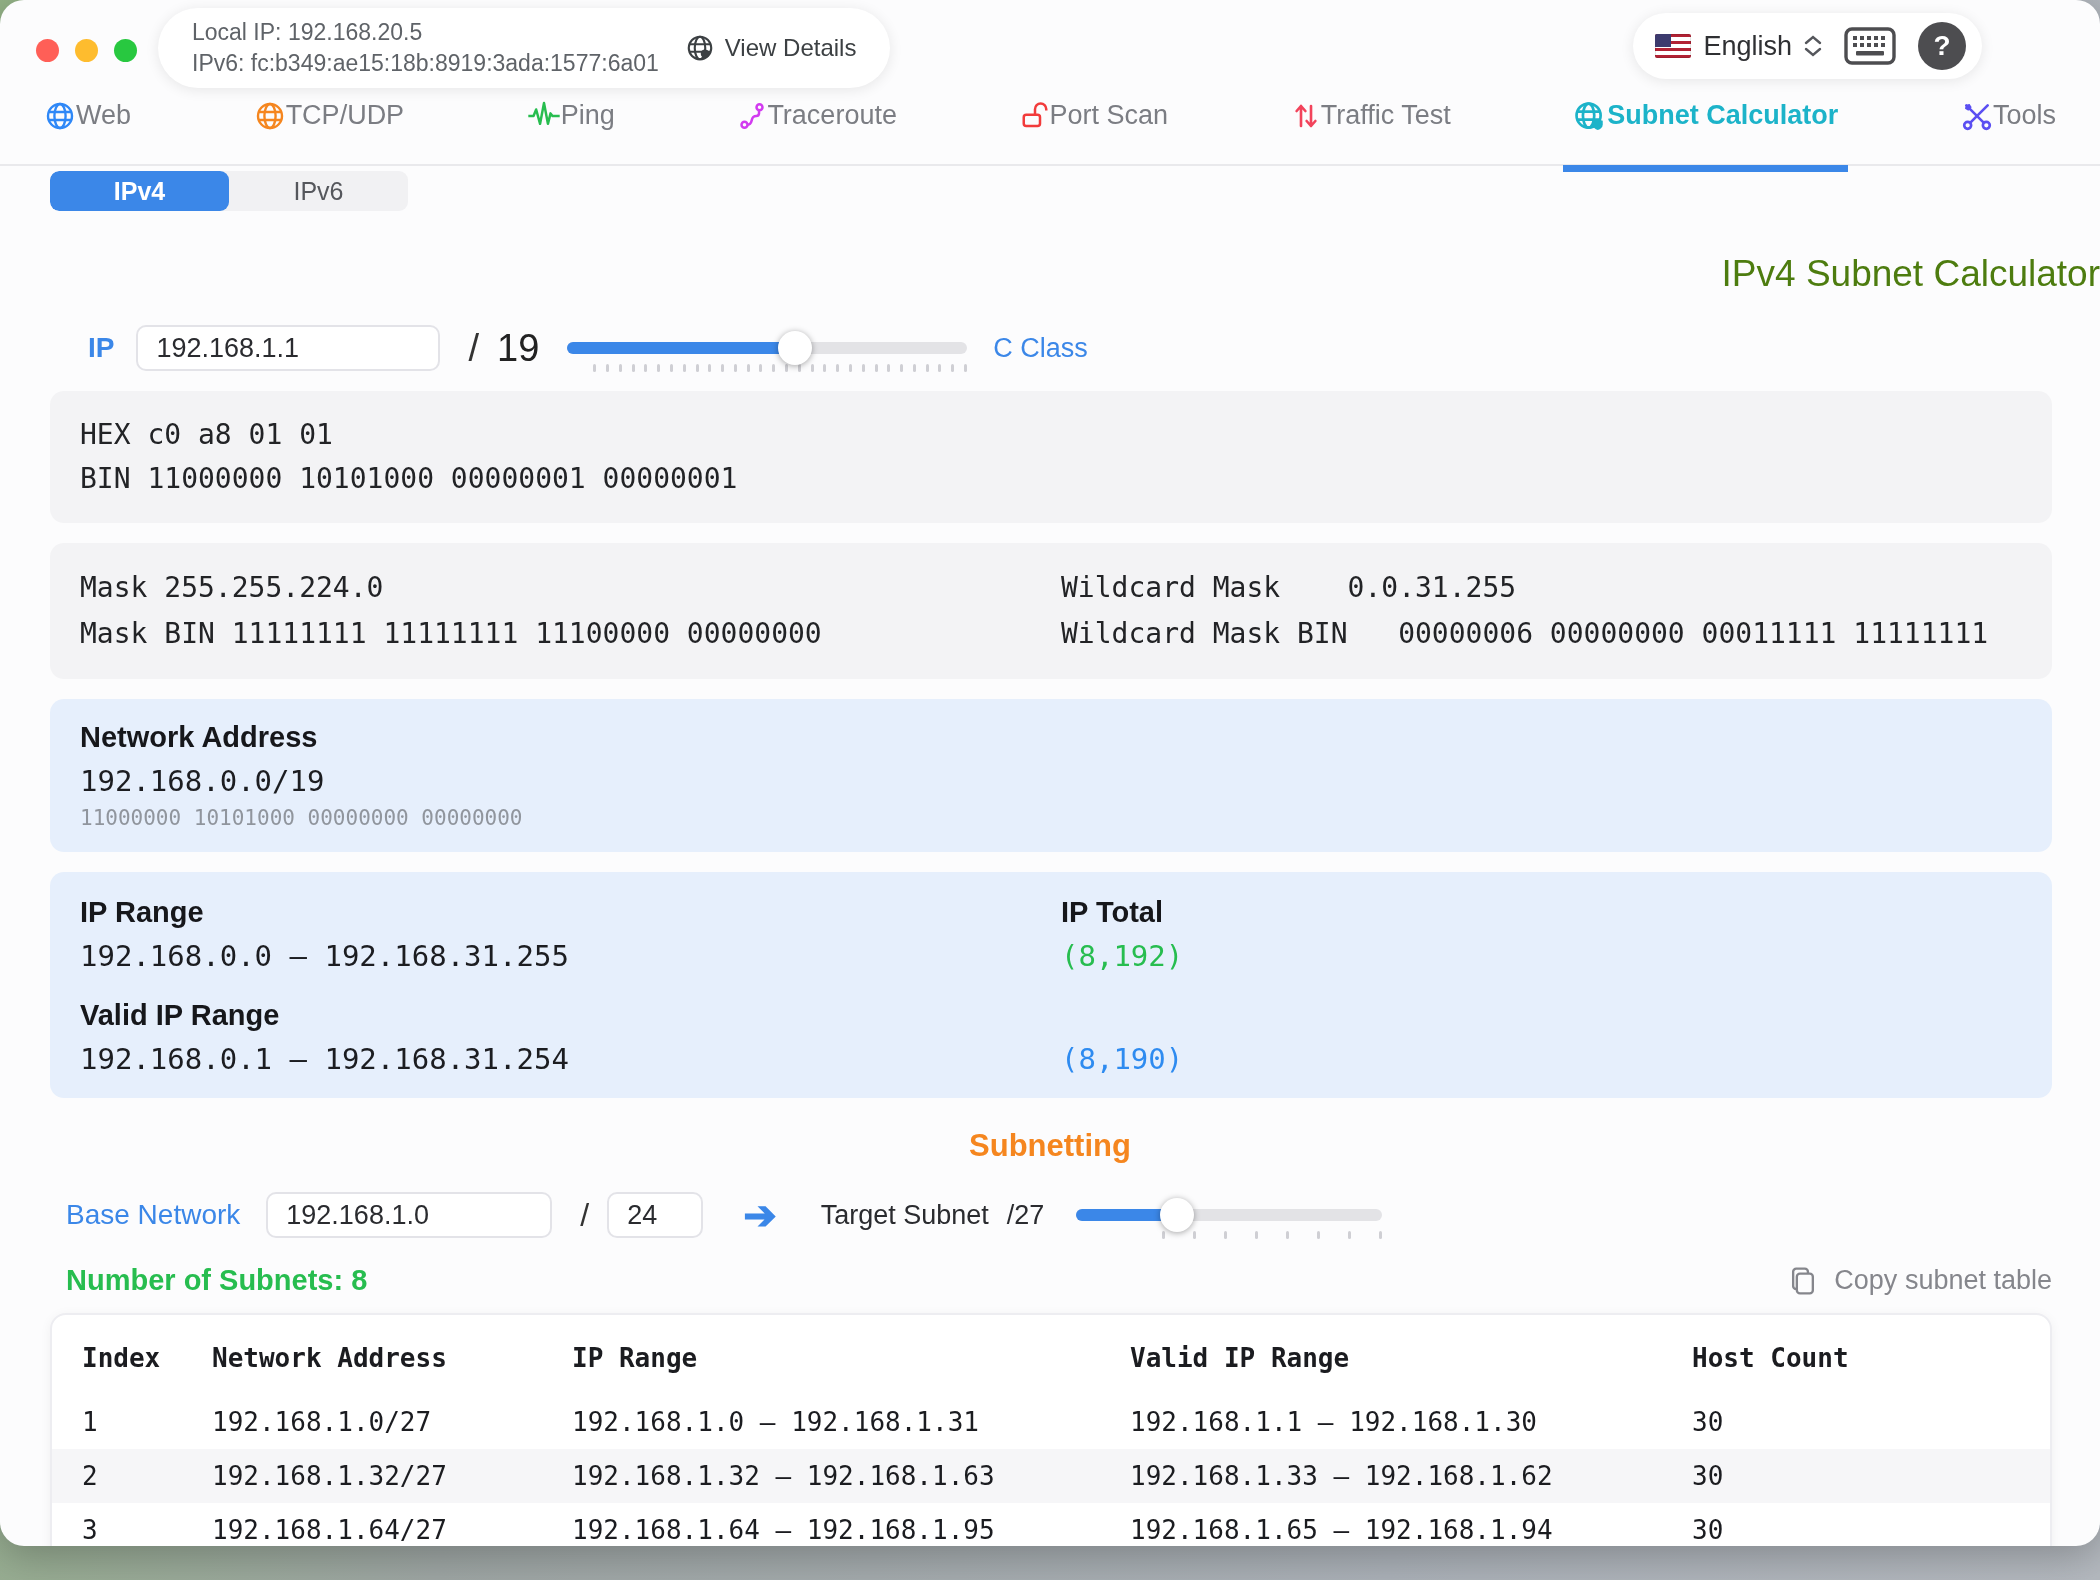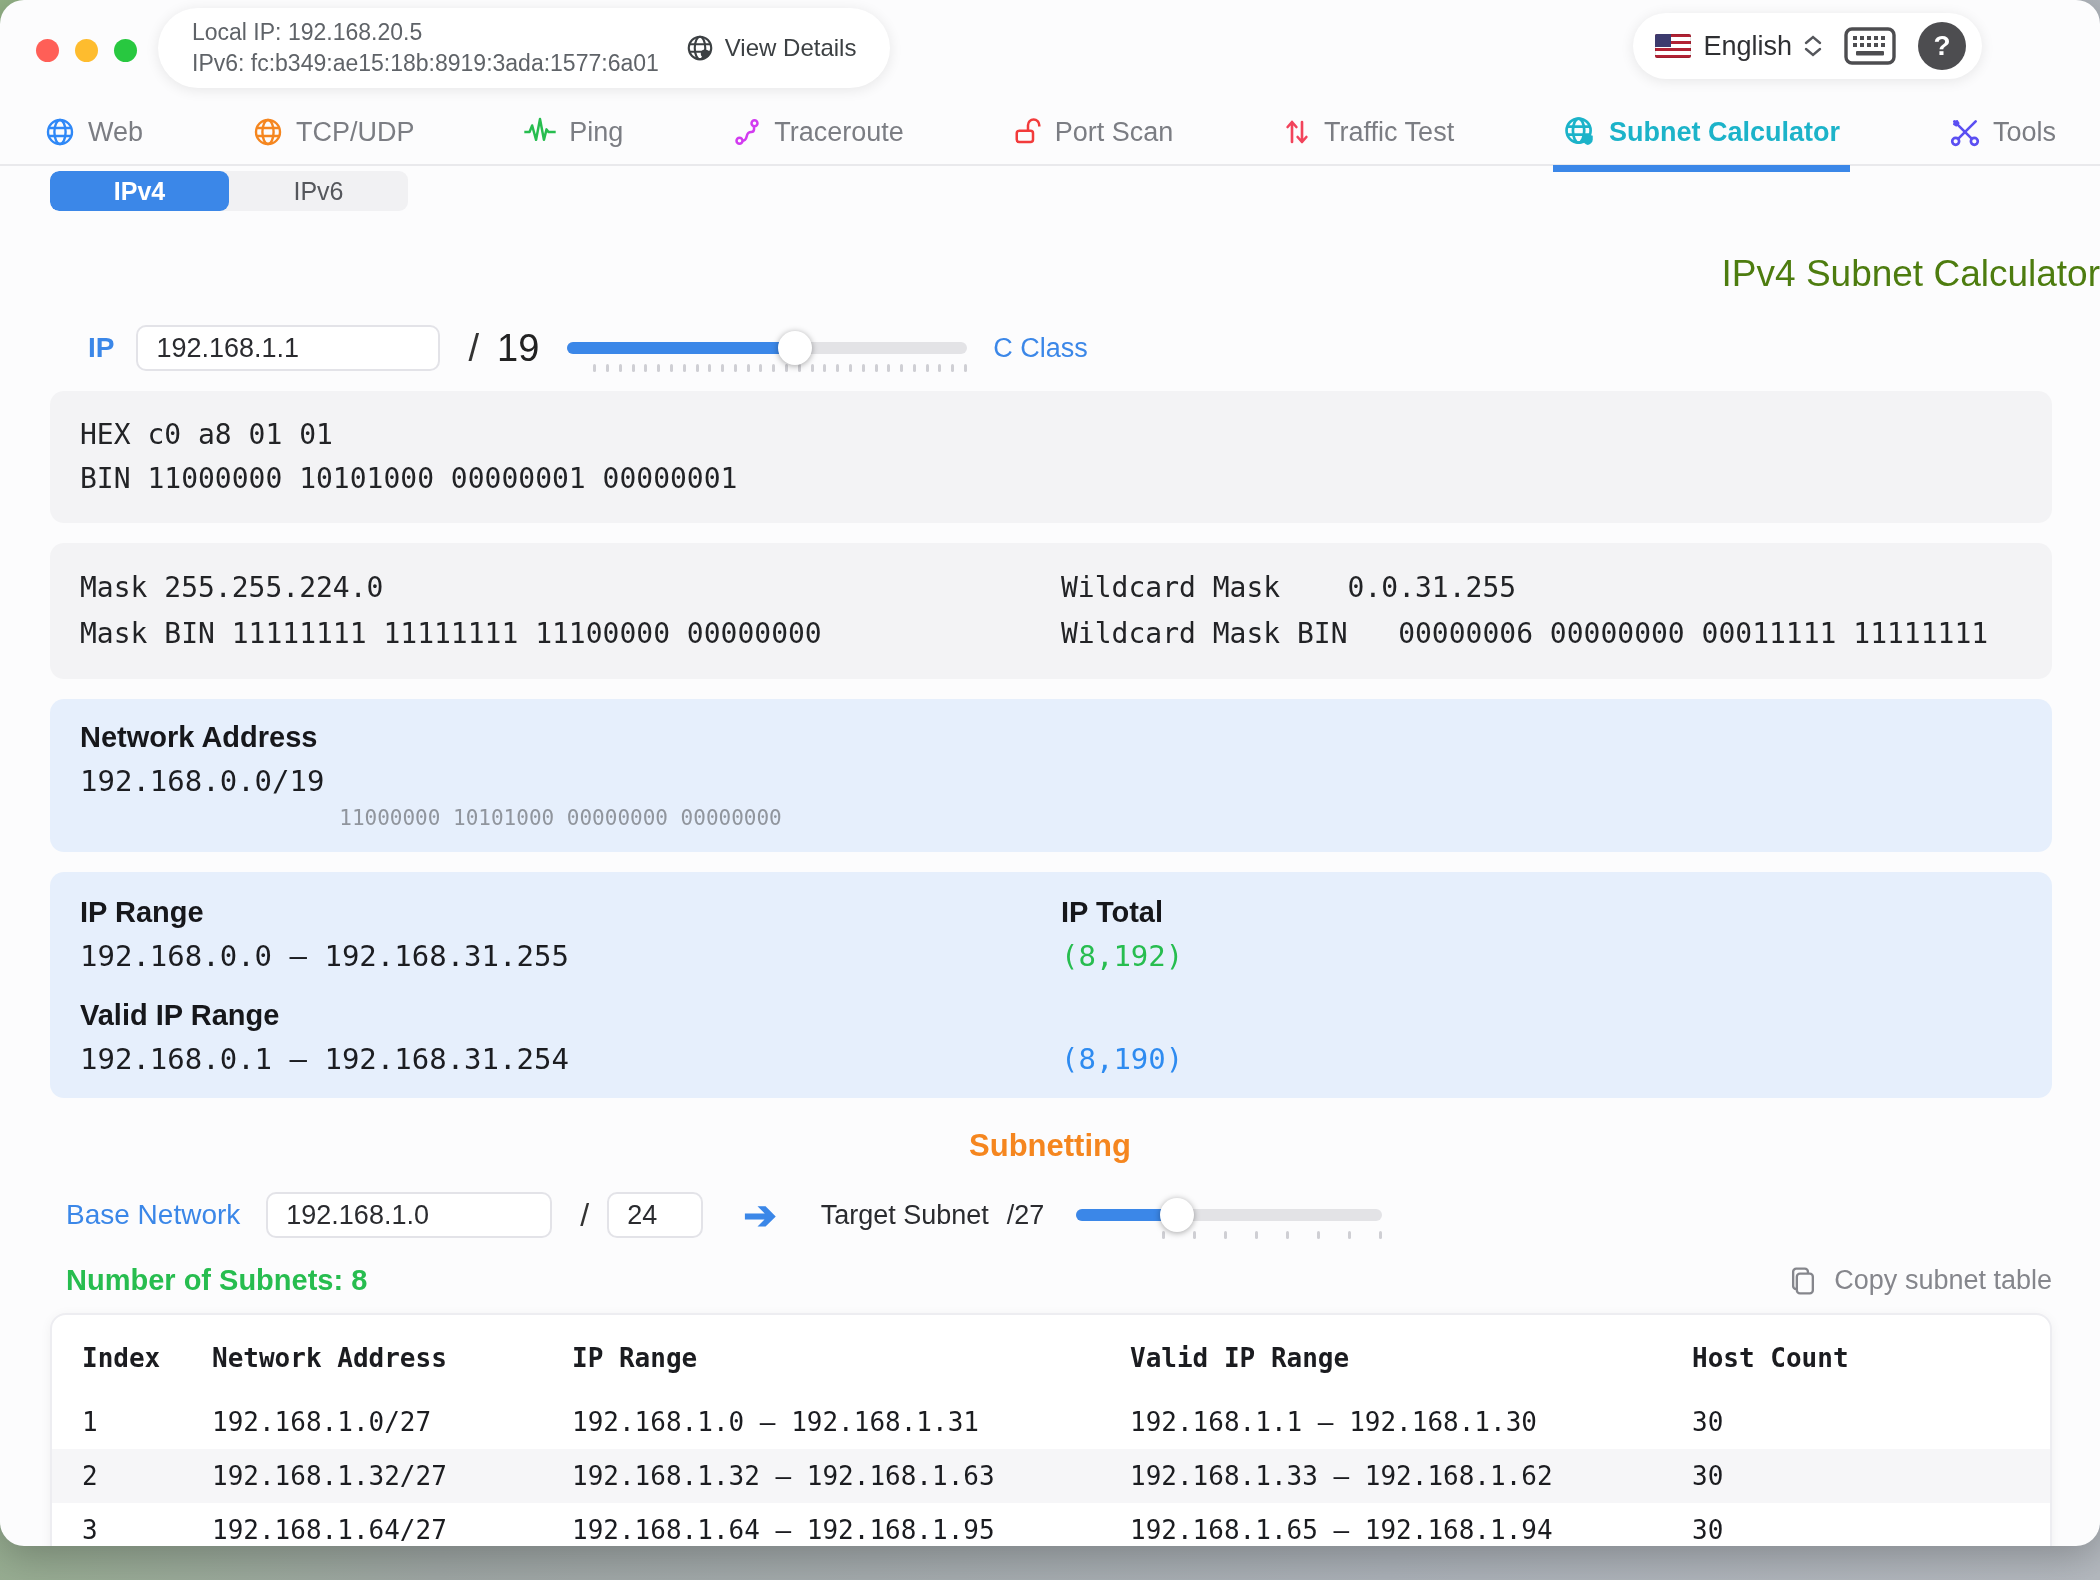--- a/index.html
+++ b/index.html
@@ -41,21 +41,21 @@
   .kbd-btn { display:flex; align-items:center; }
   .help-btn {
     width:48px; height:48px; border-radius:50%; background:#4d4d50; color:#fff;
     font-size:28px; font-weight:bold; display:flex; align-items:center; justify-content:center;
   }
   
   .tabbar {
     height:66px; display:flex; align-items:flex-start; justify-content:space-between;
     padding:0 34px; border-bottom:2px solid #e9e9ec; position:relative;
   }
-  .tab { position:relative; display:flex; align-items:center; gap:12px; height:64px;
+  .tab { position:relative; display:flex; align-items:flex-start; height:64px;
     font-size:27px; color:#7b7d83; padding:0 10px; cursor:default; }
   .tab svg { flex:0 0 auto; }
   .tab.active { color:var(--active-teal); font-weight:bold; }
   .tab.active::after { content:""; position:absolute; left:0; right:0; bottom:-8px; height:7px;
     background:var(--accent); }
   
   .mode-toggle { margin:5px 0 0 50px; width:358px; height:40px; display:flex;
     background:#f1f1f3; border-radius:9px; overflow:hidden; font-size:25px; }
   .mode { flex:1; display:flex; align-items:center; justify-content:center; color:#55575c; }
   .mode.selected { background:var(--accent); color:#fff; font-weight:bold; border-radius:9px; }
@@ -83,21 +83,21 @@
   
   .box { margin:20px 48px 0 50px; border-radius:14px; padding:22px 30px; }
   .box.gray { background:#f3f3f5; }
   .box.blue { background:#e6effc; }
   .mono { font-family:"DejaVu Sans Mono", monospace; white-space:pre; }
   .hexbin div { font-size:28px; color:#222326; line-height:44px; }
   .two-col { display:grid; grid-template-columns: 1fr 1fr; column-gap:20px; }
   .maskbox div { font-size:28px; color:#222326; line-height:46px; }
   .addr-label { font-size:29px; font-weight:bold; color:#16171b; }
   .addr-value { font-size:29px; color:#1c1d21; margin-top:10px; }
-  .addr-bin { font-size:21px; color:#90959d; margin-top:8px;text-align:center; }
+  .addr-bin { font-size:21px; color:#90959d; margin-top:8px; }
   .rangebox .addr-label { margin-top:26px; }
   .rangebox .addr-label:first-child { margin-top:2px; }
   .val-green { color:var(--green); }
   .val-blue { color:#2e8bf0; }
   
   .subnet-title { text-align:center; color:var(--orange); font-size:31px; font-weight:600; margin-top:30px; }
   .base-row { display:flex; align-items:center; margin:28px 48px 0 66px; }
   .base-row .net-input { width:286px; margin-left:26px; }
   .base-row .small-input { width:96px; }
   .arrow { color:var(--accent); font-size:40px; font-weight:bold; margin:0 44px 0 40px; line-height:1; }

